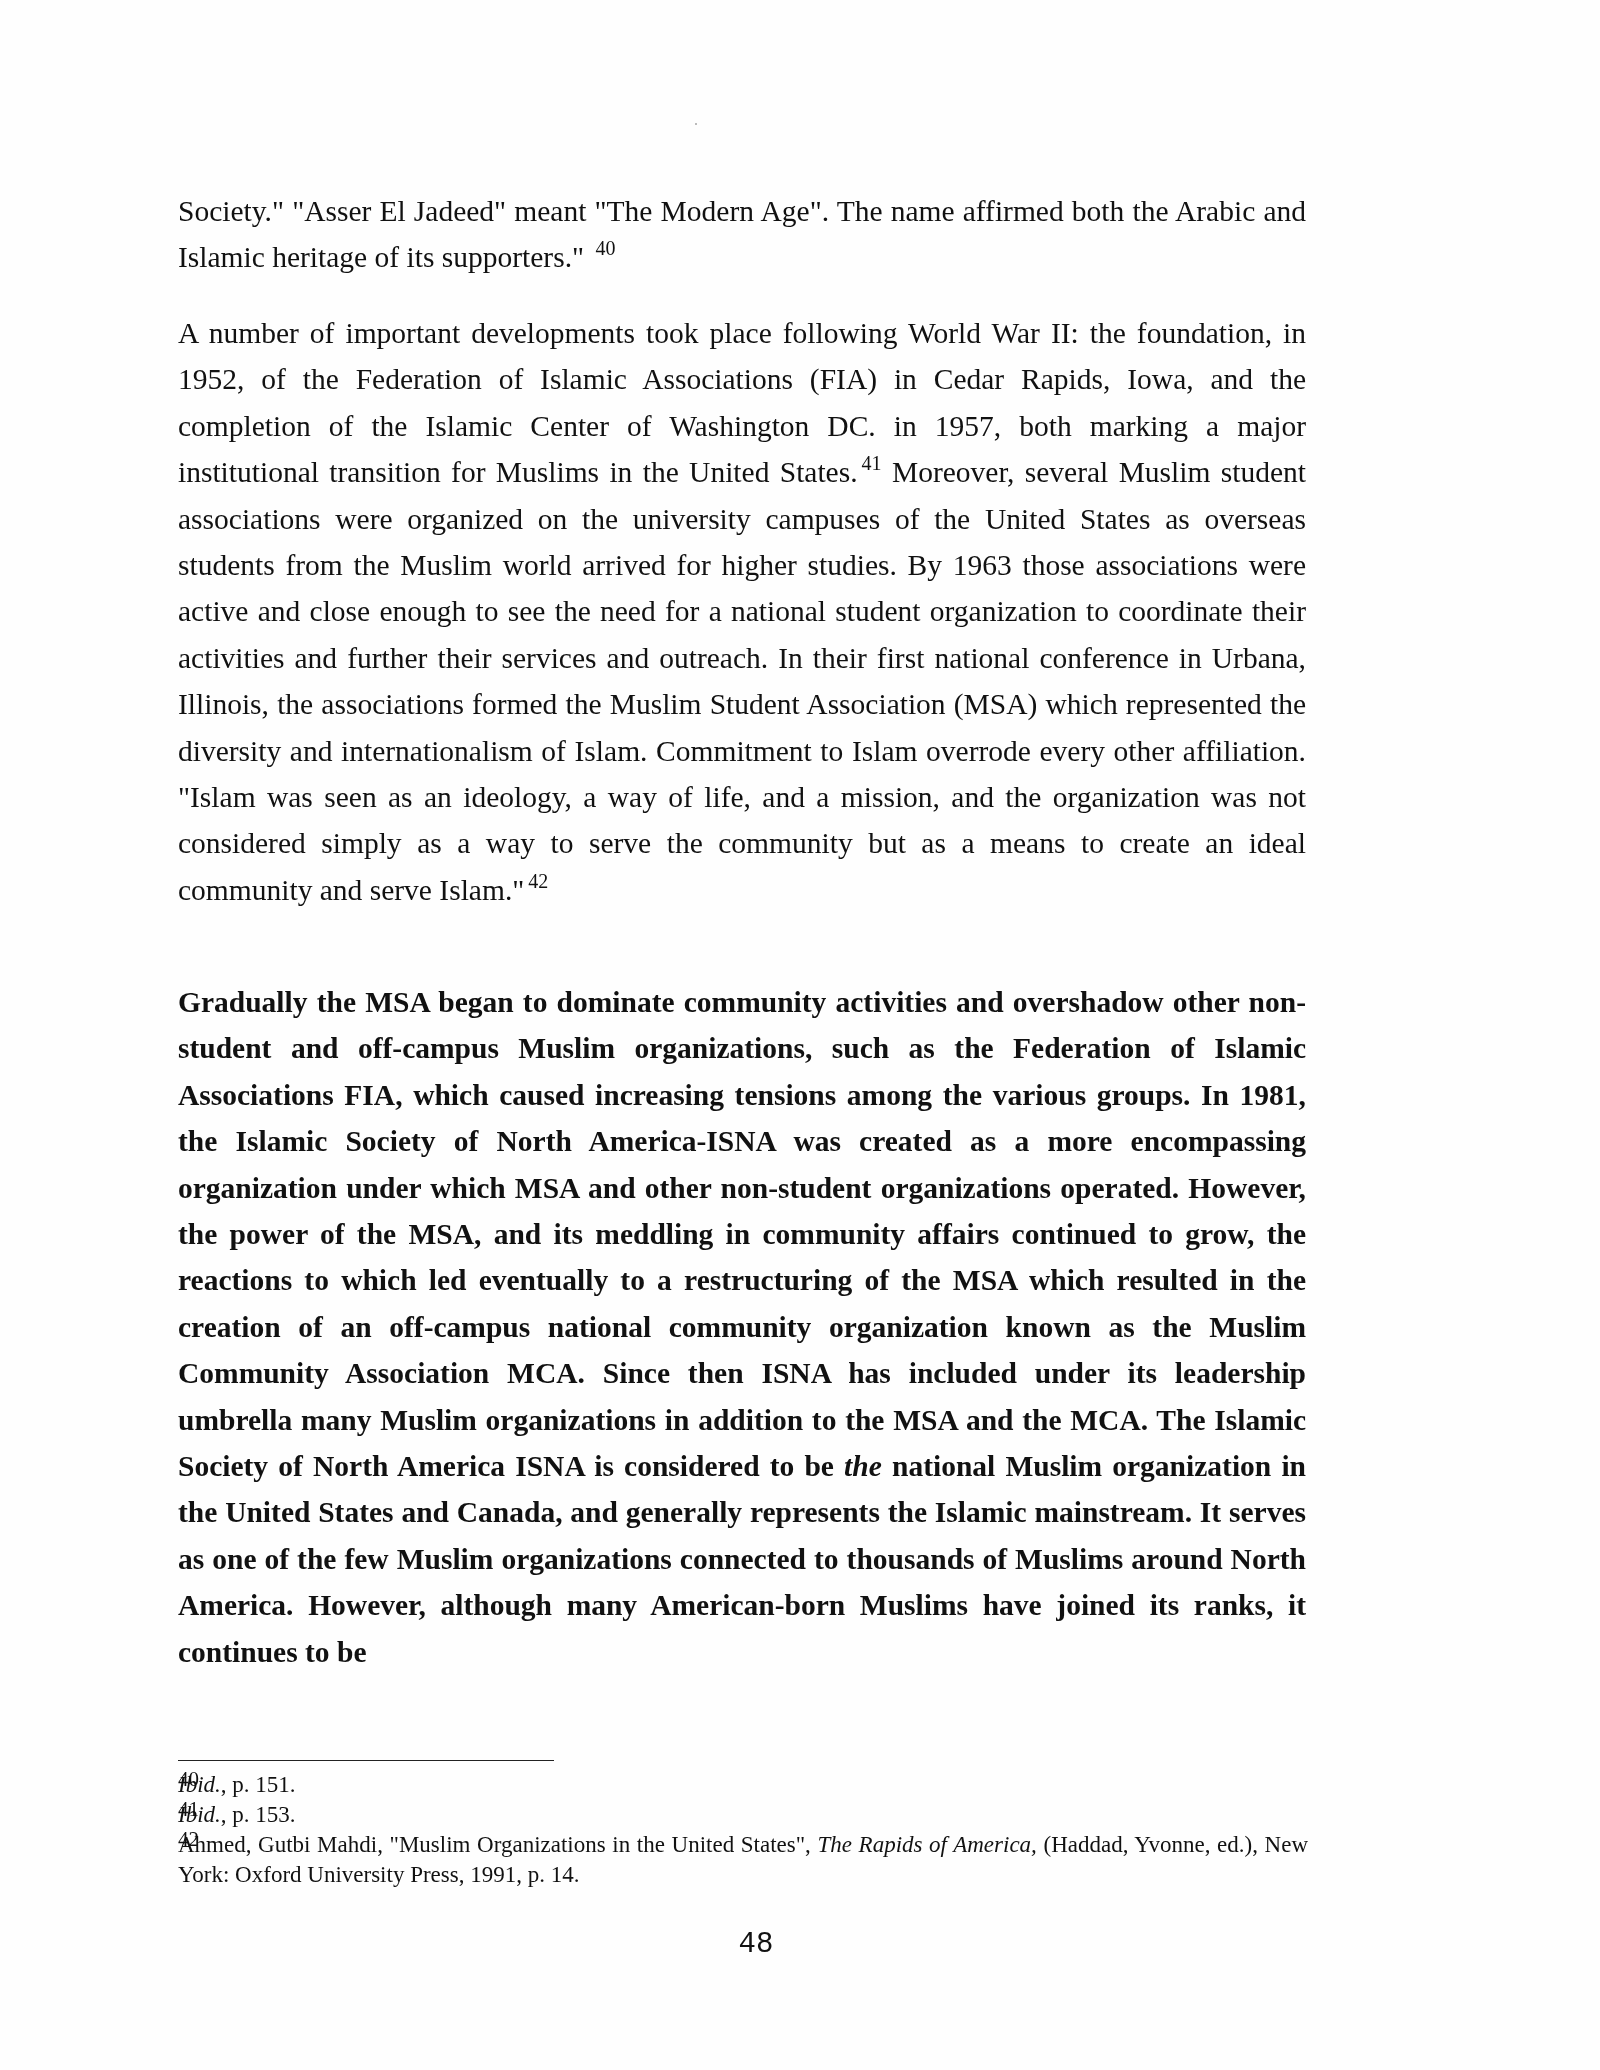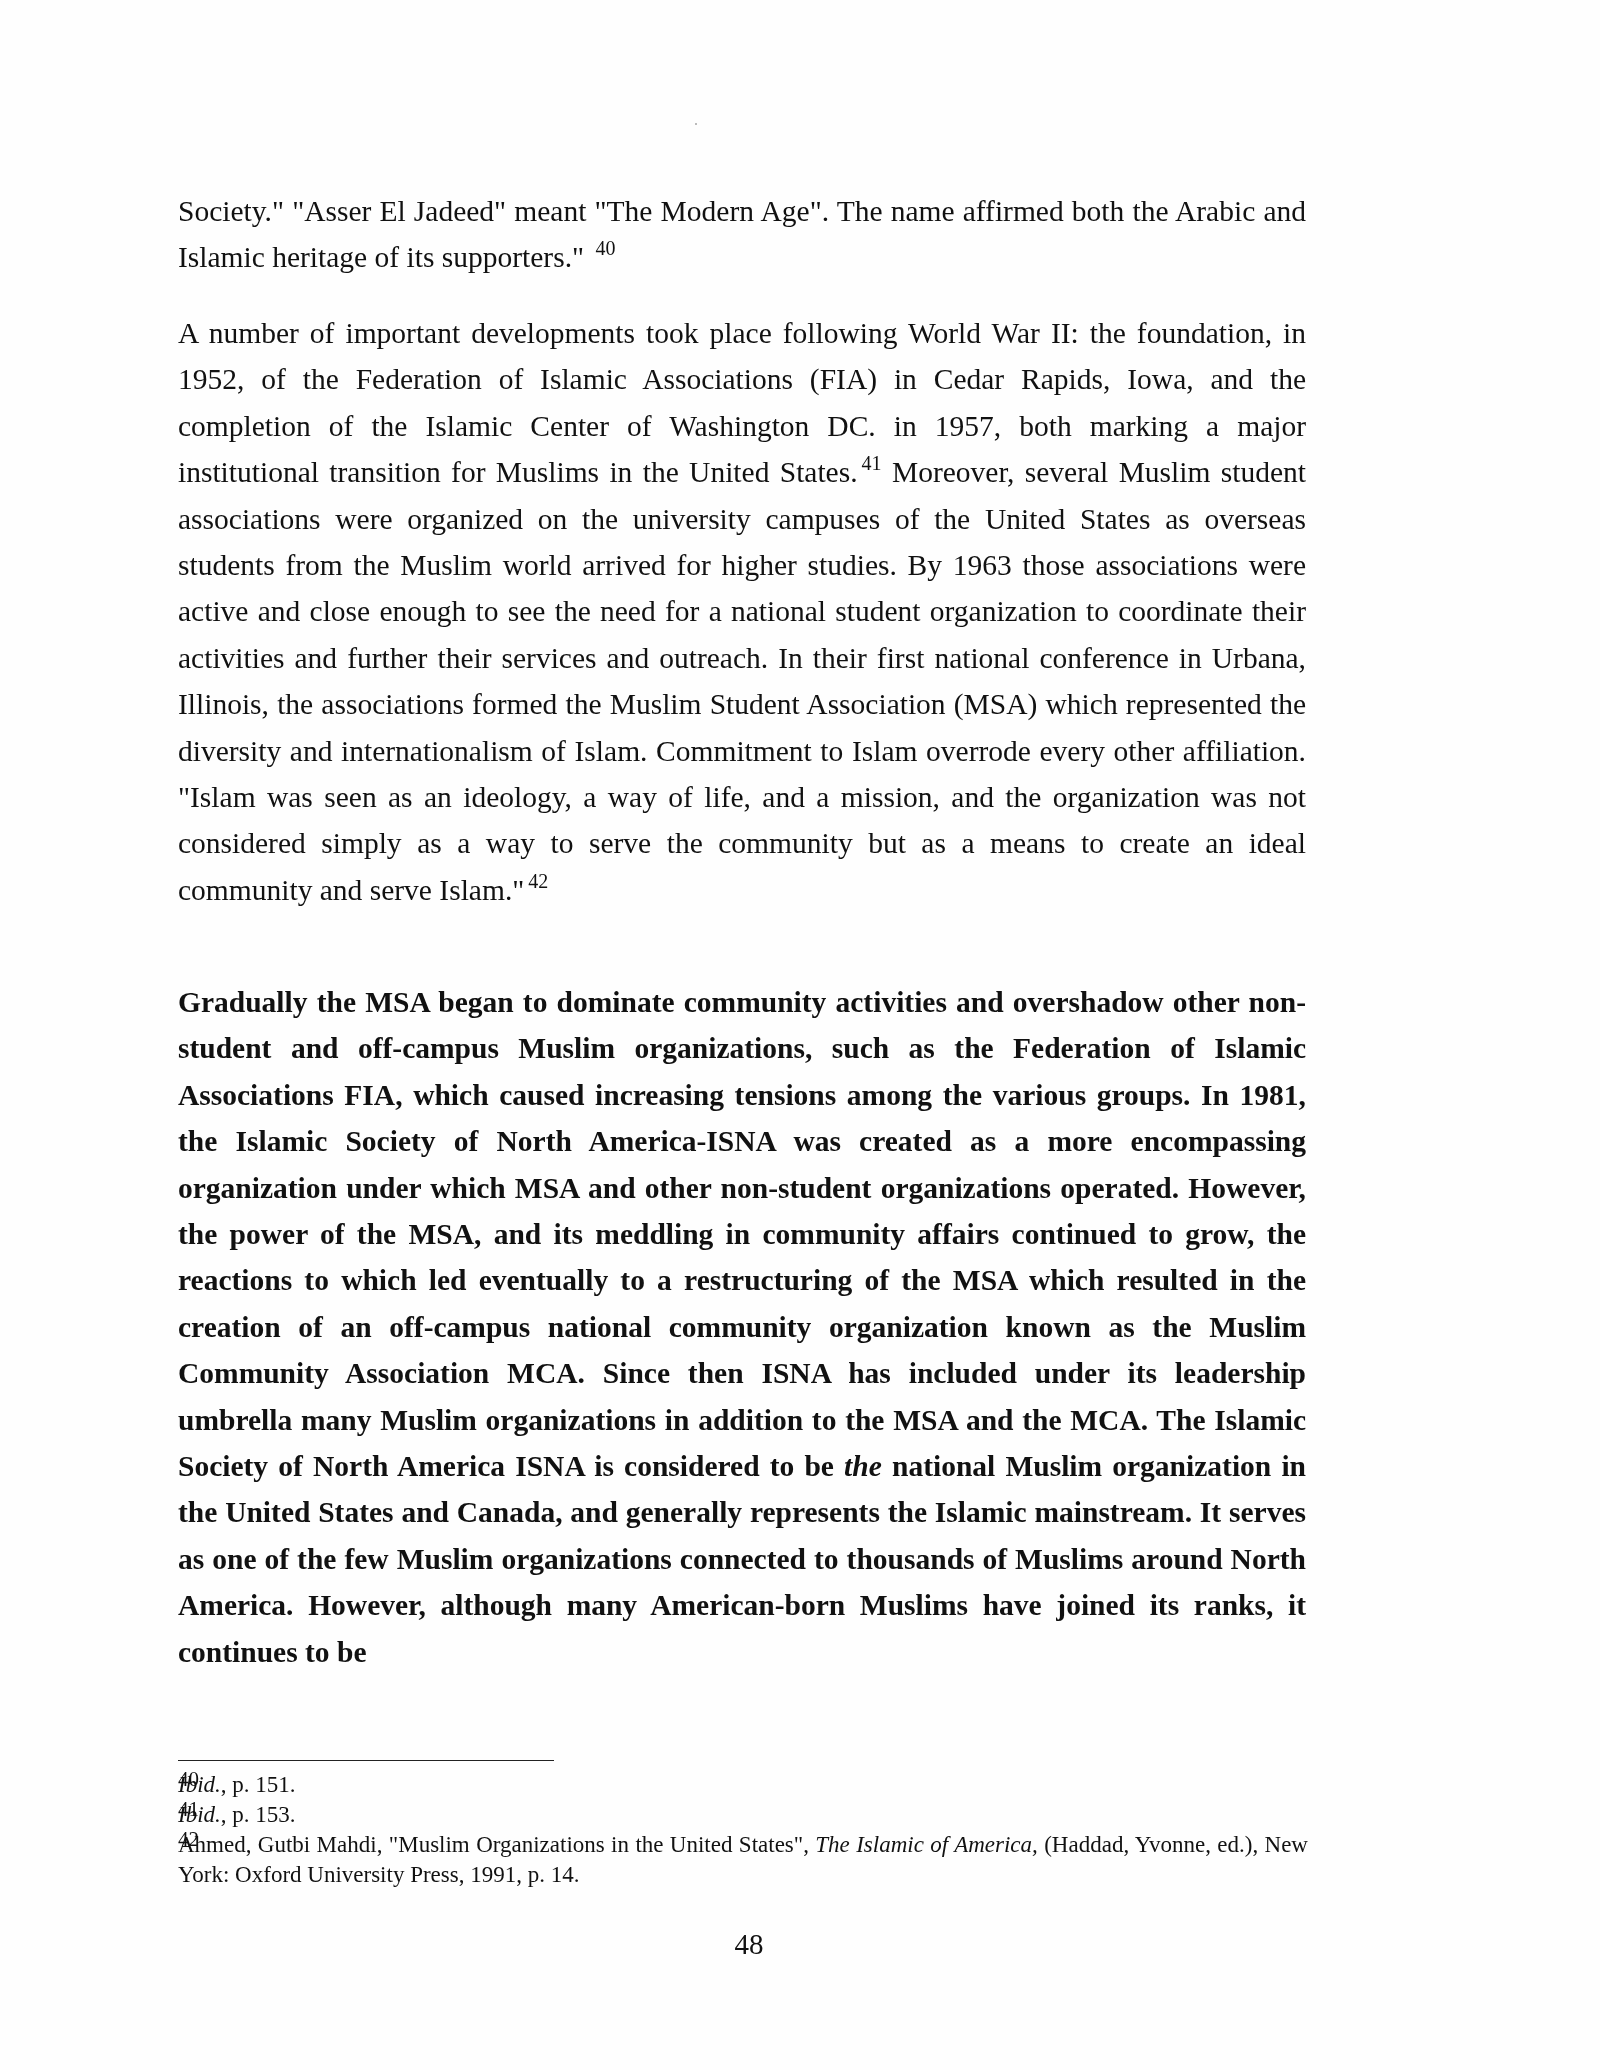--- a/index.html
+++ b/index.html
@@ -11,21 +11,21 @@
   .p1 { top: 188px; }
   .p2 { top: 310px; }
   .p3 { top: 979px; font-weight: bold; }
   .rule { position: absolute; left: 178px; top: 1760px; width: 376px; height: 1px; background: #222; }
   .fn { position: absolute; left: 178px; width: 1130px; font-size: 23px; line-height: 30px; }
   .fn .num { position: absolute; left: 0; top: -6px; font-size: 21px; }
   .fn .body { display: block; text-align: justify; }
   .fn1 { top: 1770px; }
   .fn2 { top: 1800px; }
   .fn3 { top: 1830px; }
-  .pagenum { position: absolute; left: 9px; width: 1480px; text-align: center; top: 1928px; font-size: 29px; }
+  .pagenum { position: absolute; left: 16px; width: 1480px; text-align: center; top: 1928px; font-size: 29px; font-family: Liberation Mono, monospace; }
   .mark { position: absolute; left: 695px; top: 123px; width: 2px; height: 2px; background: #bbb; }
 </style>
 </head>
 <body>
 
 <div class="page text">
   <div class="mark"></div>
 
   <p class="para p1"><span>Society." "Asser El Jadeed" meant "The Modern Age". The name affirmed both the Arabic and Islamic heritage of its supporters." </span><sup>40</sup></p>
 
@@ -40,17 +40,17 @@
     <span class="body"><i>Ibid.</i><span>, p. 151.</span></span>
   </div>
 
   <div class="fn fn2">
     <span class="num">41</span>
     <span class="body"><i>Ibid.</i><span>, p. 153.</span></span>
   </div>
 
   <div class="fn fn3">
     <span class="num">42</span>
-    <span class="body"><span>Ahmed, Gutbi Mahdi, "Muslim Organizations in the United States", </span><i>The Islamic of America,</i><span> (Haddad, Yvonne, ed.), New York: Oxford University Press, 1991, p. 14.</span></span>
+    <span class="body"><span>Ahmed, Gutbi Mahdi, "Muslim Organizations in the United States", </span><i>The Rapids of America,</i><span> (Haddad, Yvonne, ed.), New York: Oxford University Press, 1991, p. 14.</span></span>
   </div>
 
   <div class="pagenum">48</div>
 </div>
 
 </body></html>

